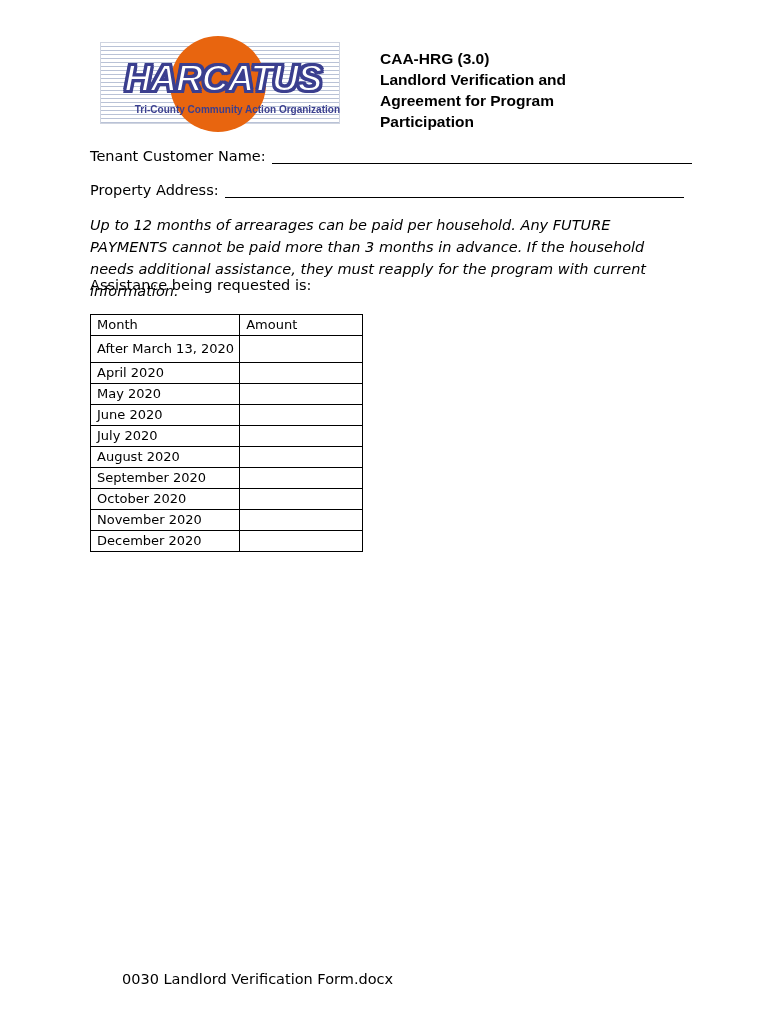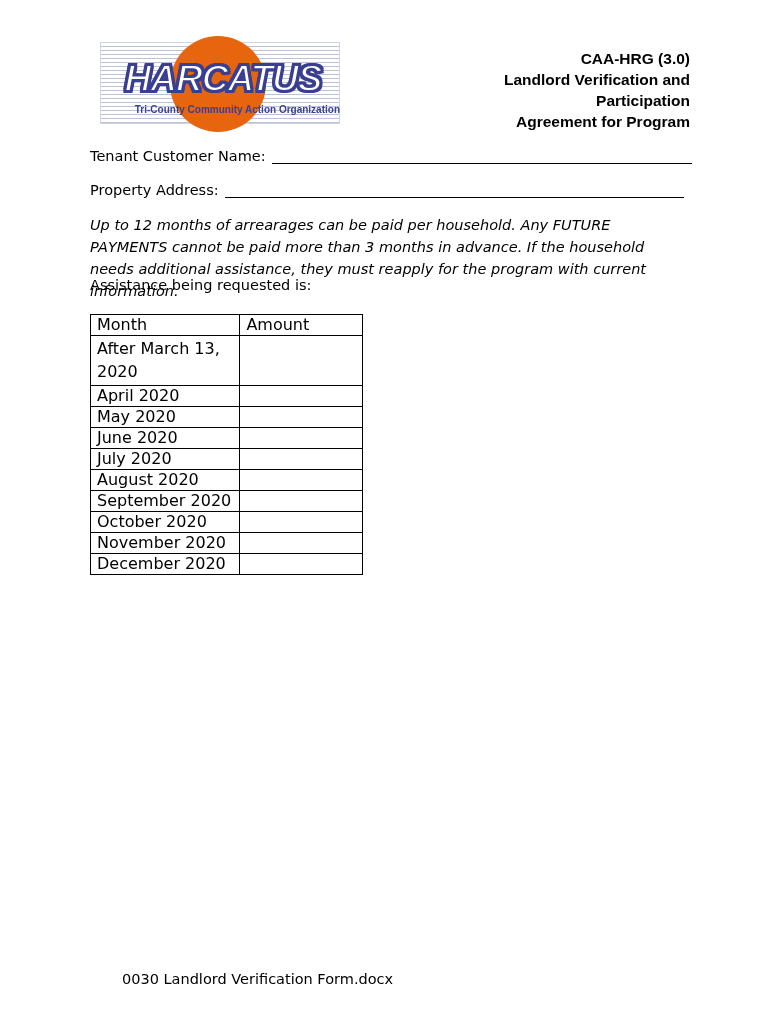--- a/index.html
+++ b/index.html
@@ -90,21 +90,21 @@
     font-size: 10px;
     font-weight: bold;
     color: #3b3f8f;
     white-space: nowrap;
   }
   .title-block {
     position: absolute;
     left: 290px;
     top: 14px;
     width: 310px;
-    text-align: right;
+    text-align: left;
     font-family: "Liberation Sans", sans-serif;
     font-weight: bold;
     font-size: 15.5px;
     line-height: 21px;
     color: #000;
   }
 
   
   .field-row {
     position: absolute;
@@ -141,21 +141,21 @@
     font-size: 14.5px;
   }
 
   
   .tbl {
     position: absolute;
     left: 90px;
     top: 314px;
     width: 273px;
     border-collapse: collapse;
-    font-size: 16px;
+    font-size: 13px;
   }
   .tbl td {
     border: 1px solid #000;
     padding: 1px 4px 2px 6px;
     height: 15px;
     vertical-align: top;
     line-height: 17px;
   }
   .tbl td.col-month { width: 146px; }
   .tbl td.col-amount { width: 119px; }
@@ -181,22 +181,22 @@
     <div class="logo">
       <div class="logo-lines"></div>
       <div class="logo-sun"></div>
       <div class="logo-word">HARCATUS</div>
       <div class="logo-sub">Tri-County Community Action Organization</div>
     </div>
 
     <div class="title-block">
       <div>CAA-HRG (3.0)</div>
       <div>Landlord Verification and</div>
+      <div>Agreement for Program</div>
       <div>Participation</div>
-      <div>Agreement for Program</div>
     </div>
 
   </div>
 
   <div class="field-row" id="tenant-row">
     <span class="label">Tenant Customer Name:</span><span class="rule"></span>
   </div>
 
   <div class="field-row" id="property-row">
     <span class="label">Property Address:</span><span class="rule"></span>

